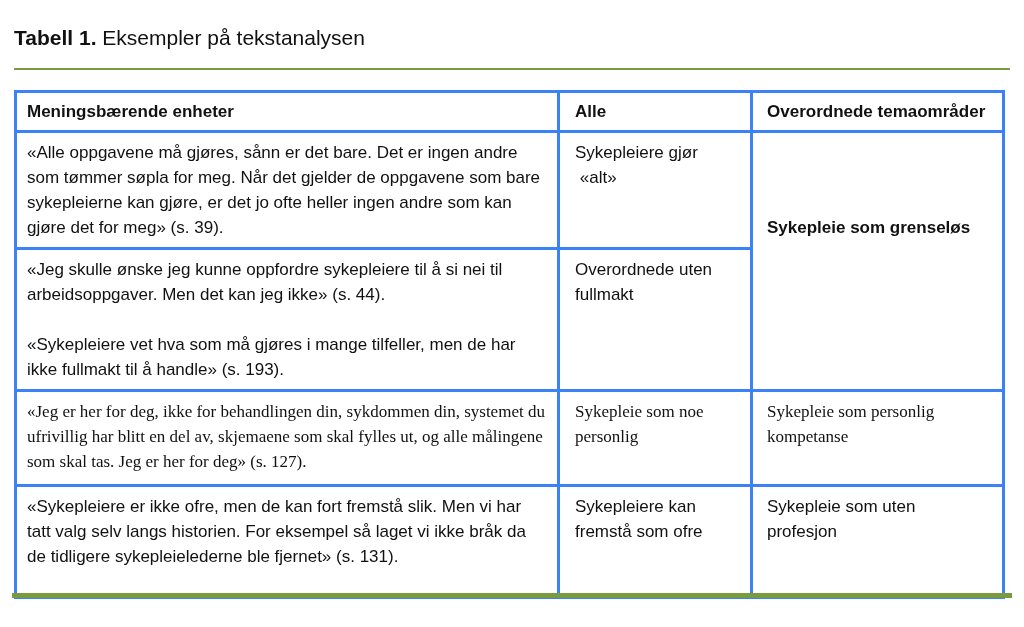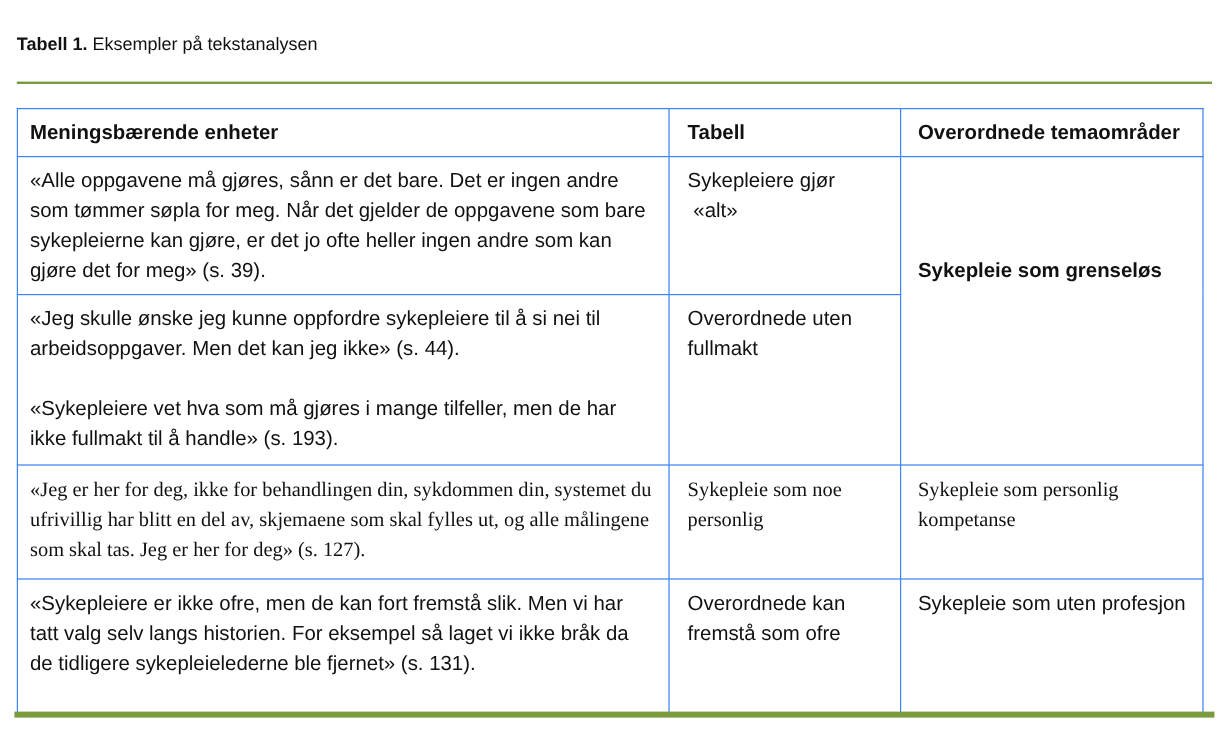--- a/index.html
+++ b/index.html
@@ -12,21 +12,21 @@
     width: 1024px;
     height: 627px;
     font-family: "Liberation Sans", sans-serif;
     color: #111111;
     overflow: hidden;
   }
   .page-title {
     position: absolute;
     left: 14px;
     top: 25px;
-    font-size: 15px;
+    font-size: 21px;
     line-height: 26px;
     color: #111111;
     white-space: nowrap;
   }
   .page-title .bold {
     font-weight: 700;
   }
   .rule {
     position: absolute;
     background: #7a9a3e;
@@ -49,21 +49,21 @@
     top: 90px;
     width: 988px;
     border-collapse: collapse;
     table-layout: fixed;
   }
   .analysis-table col.c1 { width: 543px; }
   .analysis-table col.c2 { width: 193px; }
   .analysis-table col.c3 { width: 252px; }
   .analysis-table th,
   .analysis-table td {
-    border: 1px solid #3b82f6;
+    border: 3px solid #3b82f6;
     text-align: left;
     font-size: 17px;
     line-height: 25px;
     padding: 7px 12px 7px 10px;
     vertical-align: top;
     color: #111111;
     box-sizing: border-box;
   }
   .analysis-table th {
     font-weight: 700;
@@ -106,21 +106,21 @@
 
 <table class="analysis-table">
   <colgroup>
     <col class="c1">
     <col class="c2">
     <col class="c3">
   </colgroup>
   <tbody>
     <tr class="row-header">
       <th class="head-meaning">Meningsbærende enheter</th>
-      <th class="head-code">Tabell</th>
+      <th class="head-code">Alle</th>
       <th class="head-theme">Overordnede temaområder</th>
     </tr>
     <tr class="row-1">
       <td class="cell-meaning">«Alle oppgavene må gjøres, sånn er det bare. Det er ingen andre som tømmer søpla for meg. Når det gjelder de oppgavene som bare sykepleierne kan gjøre, er det jo ofte heller ingen andre som kan gjøre det for meg» (s. 39).</td>
       <td class="cell-code">Sykepleiere gjør
  «alt»</td>
       <td class="cell-theme cell-theme-merged" rowspan="2">Sykepleie som grenseløs</td>
     </tr>
     <tr class="row-2">
       <td class="cell-meaning">«Jeg skulle ønske jeg kunne oppfordre sykepleiere til å si nei til arbeidsoppgaver. Men det kan jeg ikke» (s. 44).
@@ -128,19 +128,19 @@
 «Sykepleiere vet hva som må gjøres i mange tilfeller, men de har ikke fullmakt til å handle» (s. 193).</td>
       <td class="cell-code">Overordnede uten fullmakt</td>
     </tr>
     <tr class="row-3">
       <td class="cell-meaning">«Jeg er her for deg, ikke for behandlingen din, sykdommen din, systemet du ufrivillig har blitt en del av, skjemaene som skal fylles ut, og alle målingene som skal tas. Jeg er her for deg» (s. 127).</td>
       <td class="cell-code">Sykepleie som noe personlig</td>
       <td class="cell-theme">Sykepleie som personlig kompetanse</td>
     </tr>
     <tr class="row-4">
       <td class="cell-meaning">«Sykepleiere er ikke ofre, men de kan fort fremstå slik. Men vi har tatt valg selv langs historien. For eksempel så laget vi ikke bråk da de tidligere sykepleielederne ble fjernet» (s. 131).</td>
-      <td class="cell-code">Overordnede kan fremstå som ofre</td>
+      <td class="cell-code">Sykepleiere kan fremstå som ofre</td>
       <td class="cell-theme">Sykepleie som uten profesjon</td>
     </tr>
   </tbody>
 </table>
 
 <div class="rule rule-bottom"></div>
 
 </body></html>

